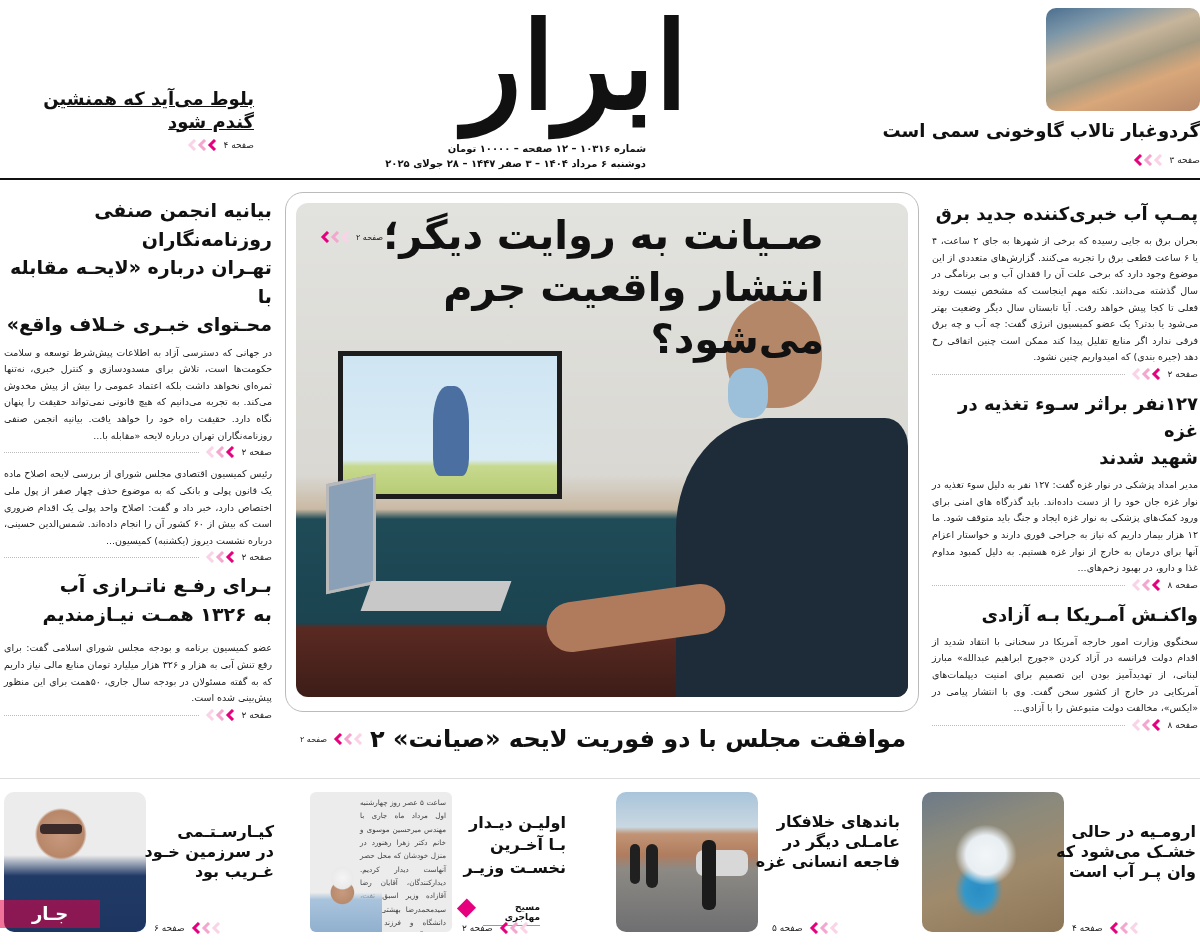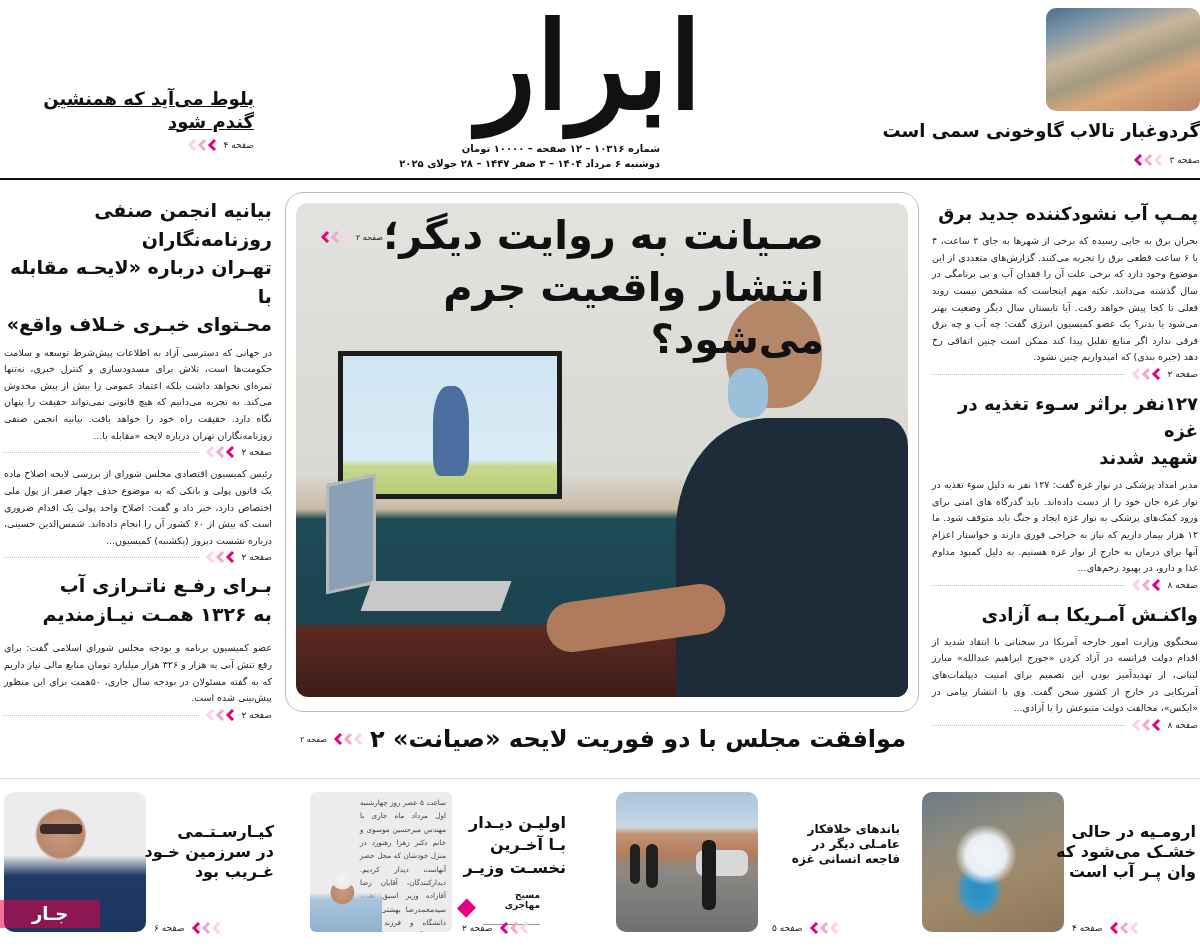--- a/index.html
+++ b/index.html
@@ -21,21 +21,21 @@
   .logo {
     font-family: "DejaVu Serif", serif; font-weight: 900; font-size: 120px; line-height: 1;
     letter-spacing: -4px; color: #111;
   }
 
   .photo { border-radius: 10px; overflow: hidden; }
 </style>
 </head>
 <body>
 
-<div class="abs" style="left:430px; top:0; width:300px; height:208px;">
+<div class="abs" style="left:416px; top:0; width:300px; height:208px;">
   <div class="logo abs" style="right:28px; top:6px; text-align:center;">ابرار</div>
   <div class="abs" style="right:70px; top:143px; font-size:10px; font-weight:bold; white-space:nowrap;">شماره ۱۰۳۱۶ – ۱۲ صفحه – ۱۰۰۰۰ تومان</div>
   <div class="abs" style="right:70px; top:158px; font-size:10px; font-weight:bold; white-space:nowrap;">دوشنبه ۶ مرداد ۱۴۰۴ – ۳ صفر ۱۴۴۷ – ۲۸ جولای ۲۰۲۵</div>
 </div>
 
 <div class="abs" style="left:4px; top:88px; width:250px;">
   <div class="headline" style="font-size:18px;text-decoration:underline;">
     <div>بلوط می‌آید که همنشین گندم شود</div>
   </div>
   <div class="pageref" style="justify-content:flex-end; margin-top:6px; direction:ltr;">
@@ -142,21 +142,21 @@
       </span>
       <span class="dots"></span>
     </div>
   </div>
 </div>
 
 <div class="abs" style="left:932px; top:200px; width:266px;">
 
   <div style="margin-bottom:10px;">
     <div class="headline" style="font-size:18px; line-height:1.5;">
-      <div>پمـپ آب نشود‌کننده جدید برق</div>
+      <div>پمـپ آب خبری‌کننده جدید برق</div>
     </div>
     <p class="body-text" style="margin-top:6px;">بحران برق به جایی رسیده که برخی از شهرها به جای ۲ ساعت، ۴ یا ۶ ساعت قطعی برق را تجربه می‌کنند. گزارش‌های متعددی از این موضوع وجود دارد که برخی علت آن را فقدان آب و بی برنامگی در سال گذشته می‌دانند. نکته مهم اینجاست که مشخص نیست روند فعلی تا کجا پیش خواهد رفت. آیا تابستان سال دیگر وضعیت بهتر می‌شود یا بدتر؟ یک عضو کمیسیون انرژی گفت: چه آب و چه برق فرقی ندارد اگر منابع تقلیل پیدا کند ممکن است چنین اتفاقی رخ دهد (جیره بندی) که امیدواریم چنین نشود.</p>
     <div class="pageref" style="margin-top:2px;">
       <span>صفحه ۲</span>
       <span class="arrows">
         <svg class="chev" viewBox="0 0 10 12">
             <path d="M8 1 L3 6 L8 11" stroke="#fad3e7" stroke-width="3" fill="none"></path>
           </svg>
         <svg class="chev" viewBox="0 0 10 12">
             <path d="M8 1 L3 6 L8 11" stroke="#f4a6cf" stroke-width="3" fill="none"></path>
@@ -301,21 +301,21 @@
 </div>
 
 <div class="abs" style="left:614px; top:792px; width:296px; height:145px;">
   <div class="photo abs" style="left:2px; top:0; width:142px; height:140px;
        background:linear-gradient(180deg,#a9c4da 0%,#c9d8e2 25%,#c19475 30%,#b07c5e 45%,#8d8a84 55%,#6f6f72 100%);">
     <div class="abs" style="left:80px; top:58px; width:52px; height:26px; background:#d8d8d8; border-radius:8px;"></div>
     <div class="abs" style="left:86px; top:48px; width:14px; height:70px; background:#1b1b1b; border-radius:6px;"></div>
     <div class="abs" style="left:30px; top:52px; width:12px; height:44px; background:#202020; border-radius:6px;"></div>
     <div class="abs" style="left:14px; top:52px; width:10px; height:40px; background:#202020; border-radius:6px;"></div>
   </div>
-  <div class="headline abs" style="right:10px; top:30px; font-size:12px;">
+  <div class="headline abs" style="right:10px; top:20px; font-size:16px;">
     <div>باندهای خلافکار</div>
     <div>عامـلی دیگر در</div>
     <div>فاجعه انسانی غزه</div>
   </div>
   <div class="pageref abs" style="left:158px; top:130px;">
     <span class="arrows">
       <svg class="chev" viewBox="0 0 10 12">
           <path d="M8 1 L3 6 L8 11" stroke="#e6007e" stroke-width="3" fill="none"></path>
         </svg>
       <svg class="chev" viewBox="0 0 10 12">
@@ -336,21 +336,21 @@
          background:radial-gradient(circle at 45% 25%,#f5f5f5 0%,#eaeaea 16%,transparent 18%),
                     radial-gradient(circle at 45% 45%,#c99b7e 0%,#b88a6e 20%,transparent 22%),
                     linear-gradient(180deg,transparent 45%,#a9c3dc 55%,#90b0cf 100%);"></div>
   </div>
   <div class="headline abs" style="right:34px; top:20px; font-size:16px; line-height:1.4;">
     <div>اولیـن دیـدار</div>
     <div>بـا آخـرین</div>
     <div>نخسـت وزیـر</div>
   </div>
   <div class="abs" style="left:152px; top:98px; width:80px; display:flex; align-items:center; gap:4px; direction:rtl;">
-    <span style="font-size:9px; font-weight:bold; border-bottom:1px solid #999; padding-bottom:14px;">مسیح مهاجری</span>
+    <span style="font-size:9px; font-weight:bold; border-bottom:1px solid #999; padding-bottom:3px;margin-top:12px;">مسیح مهاجری</span>
     <span style="width:14px; height:14px; background:#e6007e; transform:rotate(45deg); display:inline-block; margin-right:6px;"></span>
   </div>
   <div class="pageref abs" style="left:154px; top:130px;">
     <span class="arrows">
       <svg class="chev" viewBox="0 0 10 12">
           <path d="M8 1 L3 6 L8 11" stroke="#e6007e" stroke-width="3" fill="none"></path>
         </svg>
       <svg class="chev" viewBox="0 0 10 12">
           <path d="M8 1 L3 6 L8 11" stroke="#f4a6cf" stroke-width="3" fill="none"></path>
         </svg>

